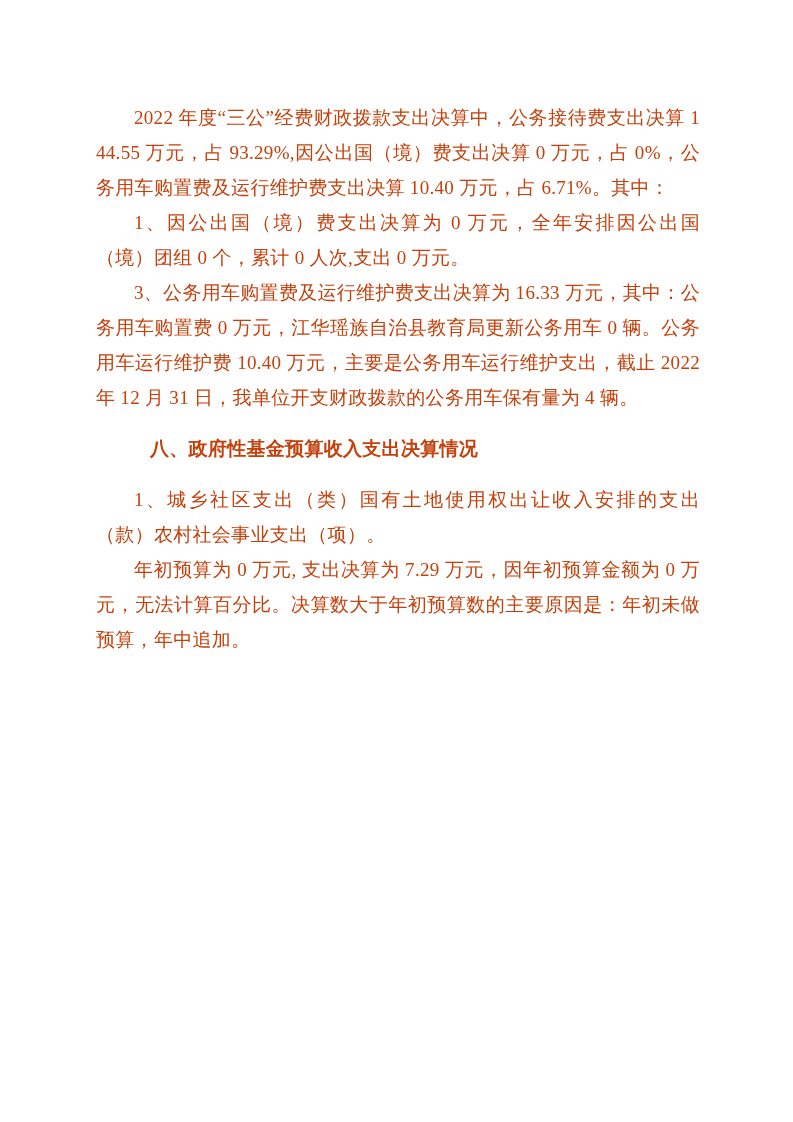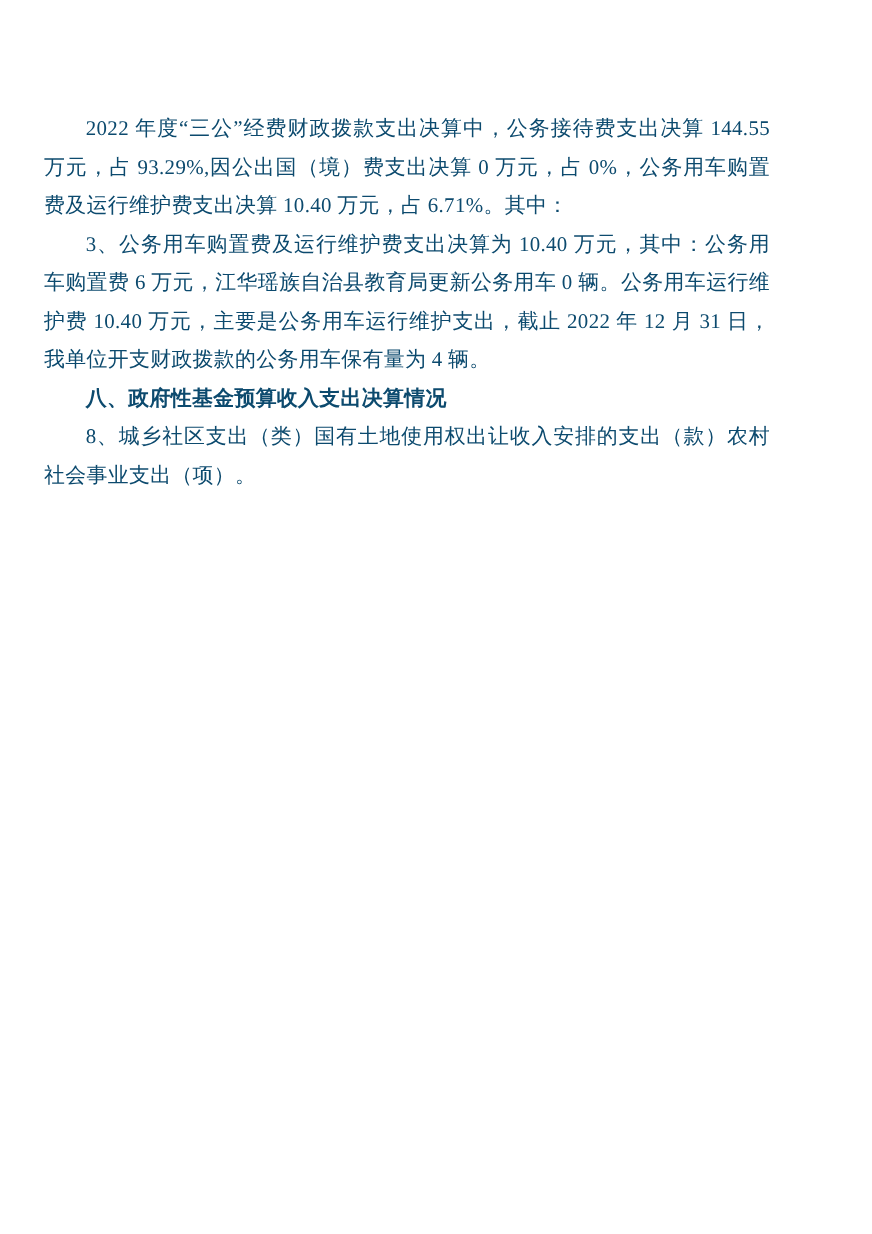--- a/index.html
+++ b/index.html
@@ -6,50 +6,52 @@
     margin: 0;
     padding: 0;
     background: #e8e8e8;
   }
   .page {
     width: 793px;
     height: 1122px;
     margin: 0 auto;
     background: #ffffff;
     box-sizing: border-box;
-    padding: 100px 93px 60px 40px;
+    padding: 100px 93px 60px 96px;
     font-family: "Liberation Serif", "DejaVu Serif", serif;
-    color: #0c4a6e;
+    color: #c2410c;
     overflow: hidden;
   }
   .doc-body {
     width: 100%;
   }
   .para {
     margin: 0;
     font-size: 19px;
     line-height: 35px;
     text-indent: 2em;
     text-align: justify;
     letter-spacing: 0.3px;
     word-break: break-all;
   }
   .section-heading {
-    margin: 0;
+    margin: 16px;
     font-size: 19px;
     line-height: 35px;
     text-indent: 2em;
     font-weight: bold;
     text-align: justify;
     letter-spacing: 0.3px;
   }
 </style>
 </head>
 <body>
 
 <div class="page">
   <div class="doc-body">
     <p class="para">2022 年度“三公”经费财政拨款支出决算中，公务接待费支出决算 144.55 万元，占 93.29%,因公出国（境）费支出决算 0 万元，占 0%，公务用车购置费及运行维护费支出决算 10.40 万元，占 6.71%。其中：</p>
-    <p class="para">3、公务用车购置费及运行维护费支出决算为 10.40 万元，其中：公务用车购置费 6 万元，江华瑶族自治县教育局更新公务用车 0 辆。公务用车运行维护费 10.40 万元，主要是公务用车运行维护支出，截止 2022 年 12 月 31 日，我单位开支财政拨款的公务用车保有量为 4 辆。</p>
+    <p class="para">1、因公出国（境）费支出决算为 0 万元，全年安排因公出国（境）团组 0 个，累计 0 人次,支出 0 万元。</p>
+    <p class="para">3、公务用车购置费及运行维护费支出决算为 16.33 万元，其中：公务用车购置费 0 万元，江华瑶族自治县教育局更新公务用车 0 辆。公务用车运行维护费 10.40 万元，主要是公务用车运行维护支出，截止 2022 年 12 月 31 日，我单位开支财政拨款的公务用车保有量为 4 辆。</p>
     <h2 class="section-heading">八、政府性基金预算收入支出决算情况</h2>
-    <p class="para">8、城乡社区支出（类）国有土地使用权出让收入安排的支出（款）农村社会事业支出（项）。</p>
+    <p class="para">1、城乡社区支出（类）国有土地使用权出让收入安排的支出（款）农村社会事业支出（项）。</p>
+    <p class="para">年初预算为 0 万元, 支出决算为 7.29 万元，因年初预算金额为 0 万元，无法计算百分比。决算数大于年初预算数的主要原因是：年初未做预算，年中追加。</p>
   </div>
 </div>
 
 </body></html>

